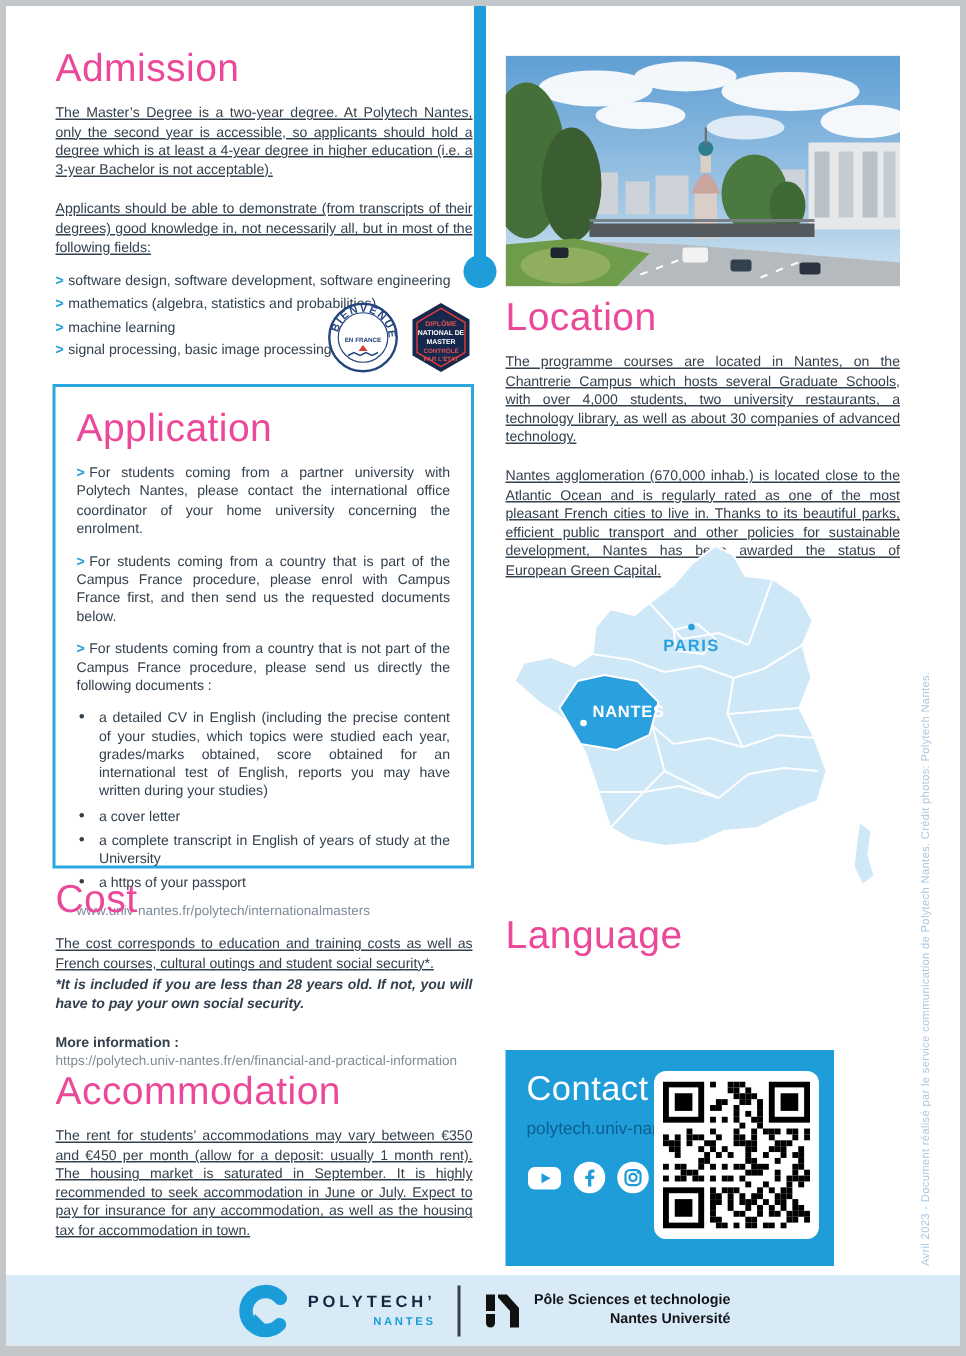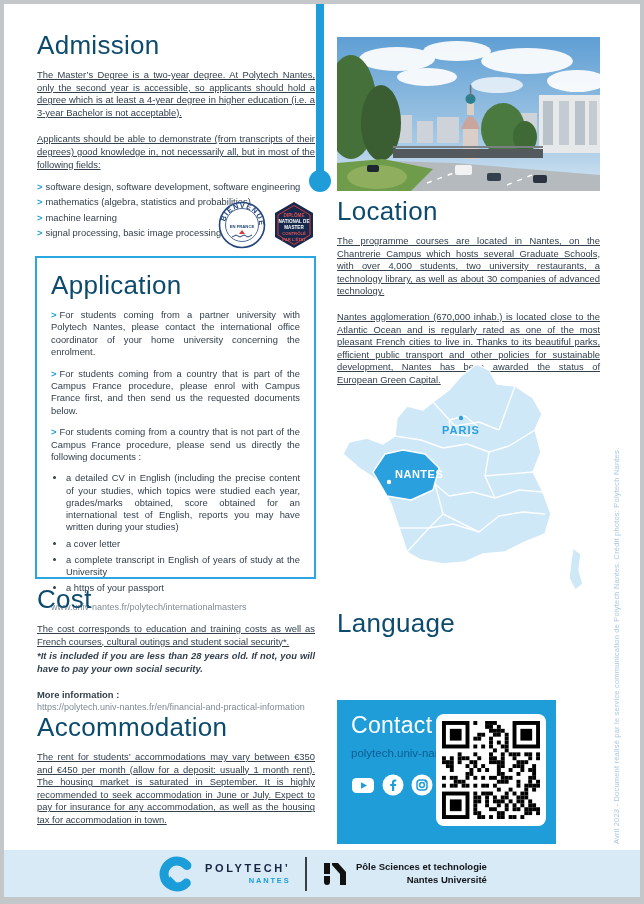--- a/index.html
+++ b/index.html
@@ -1,20 +1,20 @@
 <!DOCTYPE html>
 <html><head>
 <meta charset="utf-8">
 <style>
   * { box-sizing: border-box; }
   body { margin:0; background:#c4c7ca; font-family:"Liberation Sans", sans-serif; }
   .page { position:relative; width:644px; height:904px; background:#c4c7ca; overflow:hidden; }
   .sheet { position:absolute; left:4px; top:4px; width:636px; height:893px; background:#ffffff; overflow:hidden; }
 
-  h2.sec { margin:0 0 8px 0; font-size:26px; font-weight:400; color:#0c4a6e; letter-spacing:.3px; }
+  h2.sec { margin:0 0 8px 0; font-size:26px; font-weight:400; color:#ec4899; letter-spacing:.3px; }
   p.body { margin:0 0 10px 0; font-size:9.4px; line-height:1.34; color:#33404d; text-align:justify;text-decoration:underline; }
   .b { color:#1f9dd9; font-weight:700; margin-right:3px; }
   .arrow-li { font-size:9.4px; color:#33404d; margin:3px 0; line-height:1.3; }
   .link { display:block; color:#7f8b96; font-size:9px; text-decoration:none; line-height:1.3; word-break:break-all; }
   .bold-label { font-weight:700; font-size:9.4px; color:#33404d; margin:10px 0 2px 0; }
   .note { font-size:9.4px; line-height:1.34; color:#33404d; font-style:italic; font-weight:700; margin:0 0 10px 0; text-align:justify; }
 
   .admission { position:absolute; left:33px; top:26px; width:278px; }
   .badge-row { position:absolute; left:214px; top:196px; display:flex; gap:5px; align-items:center; }
 

